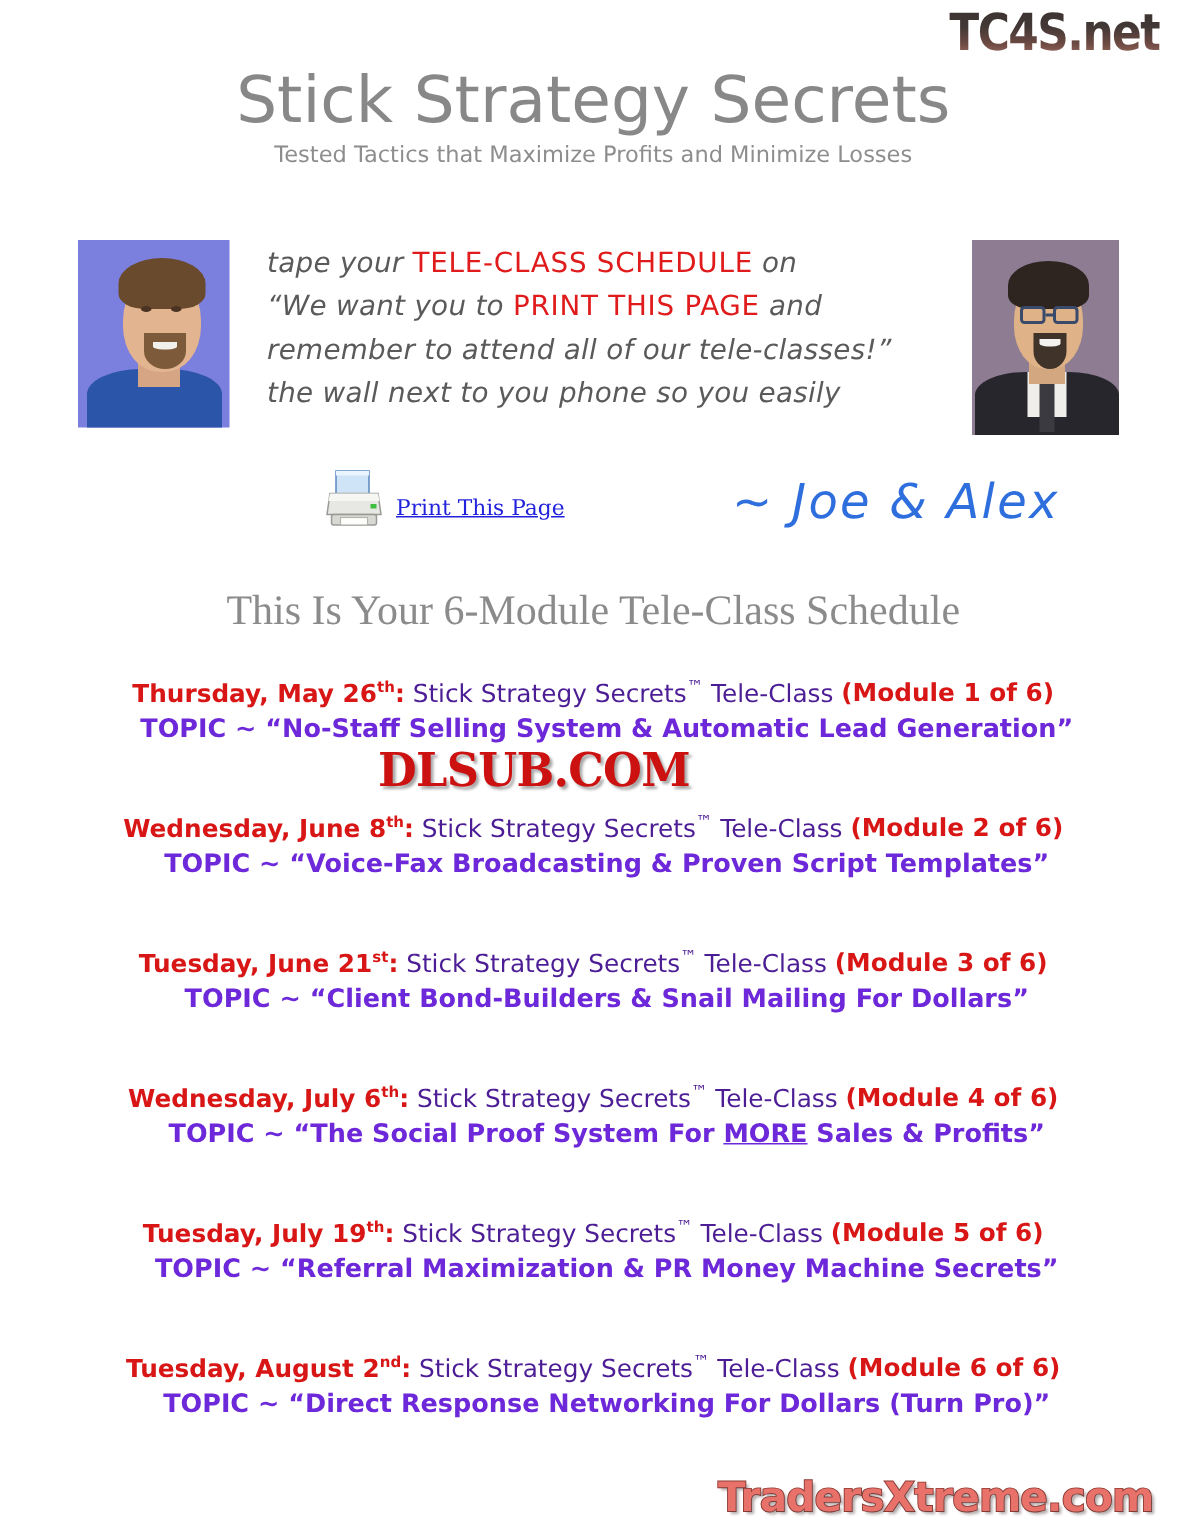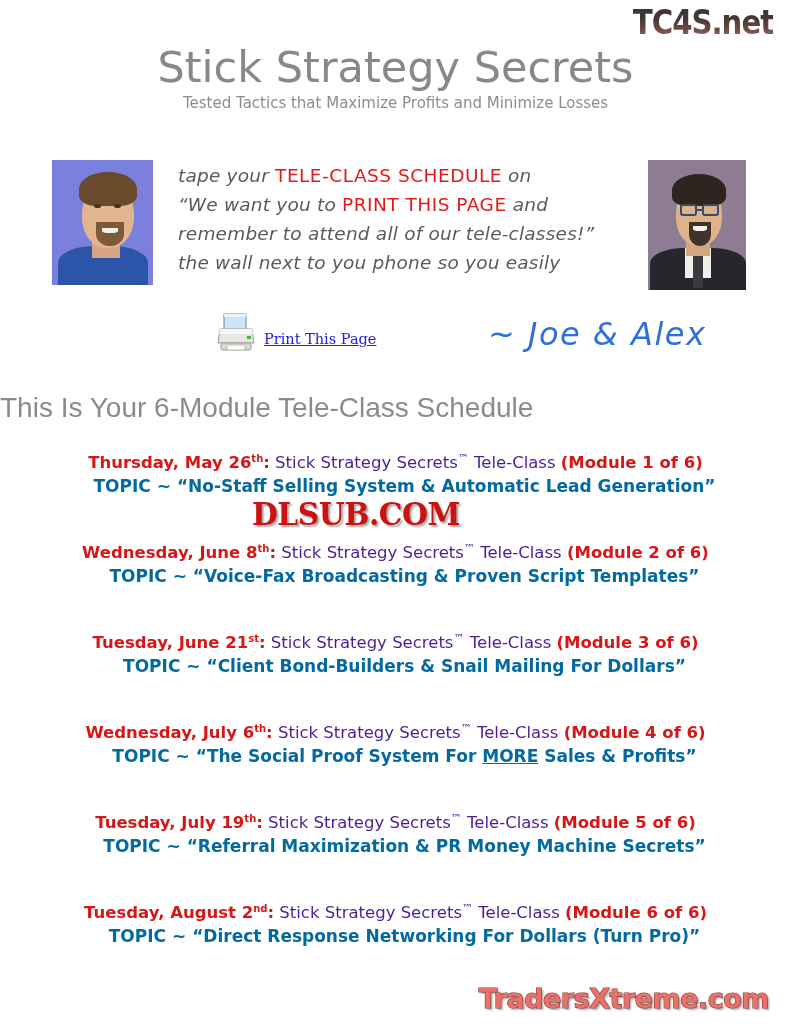--- a/index.html
+++ b/index.html
@@ -166,21 +166,22 @@
     white-space: nowrap;
     margin-left: 43px;
   }
 
   
   .schedule-heading {
     position: absolute;
     top: 392px;
     left: 0;
     width: 791px;
-    font-family: Liberation Sans, sans-serif;
+    text-align: center;
+    font-family: Liberation Serif, serif;
     font-size: 28px;
     color: #8b8b8b;
     font-weight: normal;
   }
 
   
   .modules {
     position: absolute;
     top: 447px;
     left: 0;
@@ -197,21 +198,21 @@
     line-height: 22px;
   }
   .mod-date { color: #d81616; }
   .mod-mid { color: #4c1d95; font-weight: normal; }
   .mod-num { color: #d81616; }
   .mod-line2 {
     text-align: center;
     font-family: "DejaVu Sans", sans-serif;
     font-size: 17px;
     font-weight: bold;
-    color: #0369a1;
+    color: #6d28d9;
     white-space: nowrap;
     line-height: 24px;
     padding-left: 18px;
   }
   sup { font-size: 10px; vertical-align: super; }
   .tm { font-size: 11px; vertical-align: super; }
   .u-more { text-decoration: underline; }
 
   
   .dlsub {

